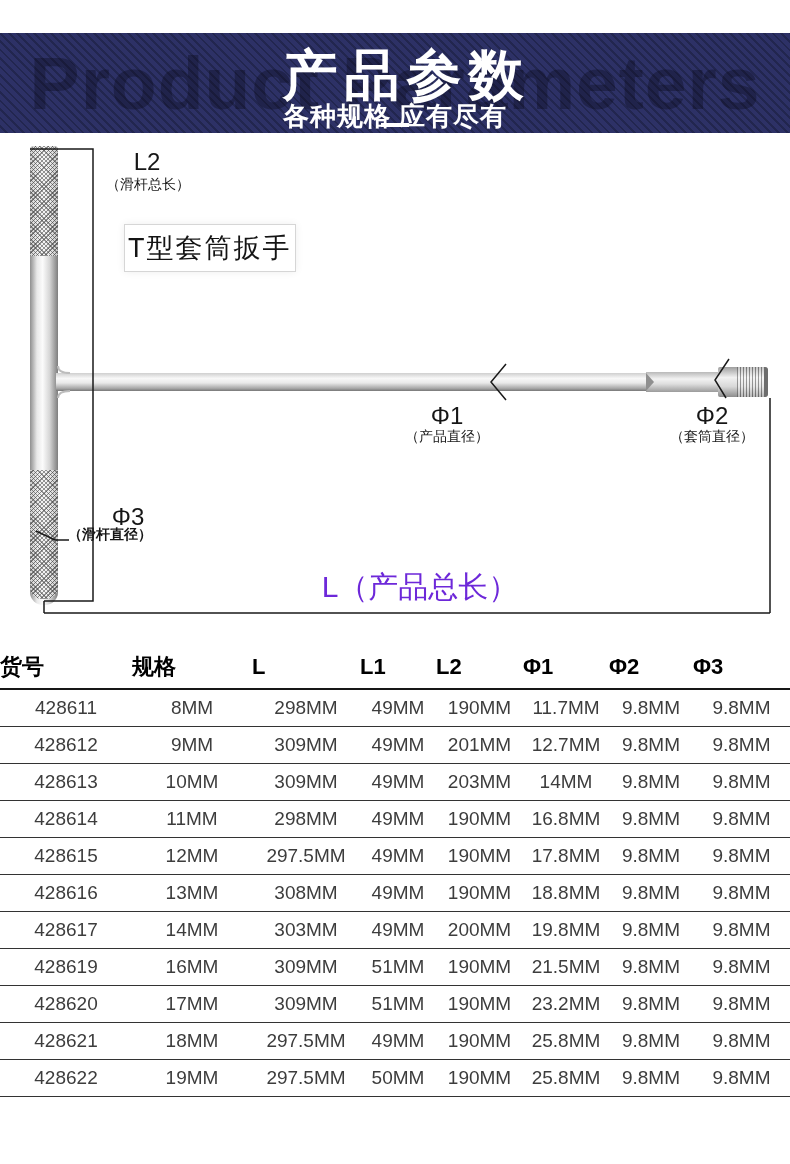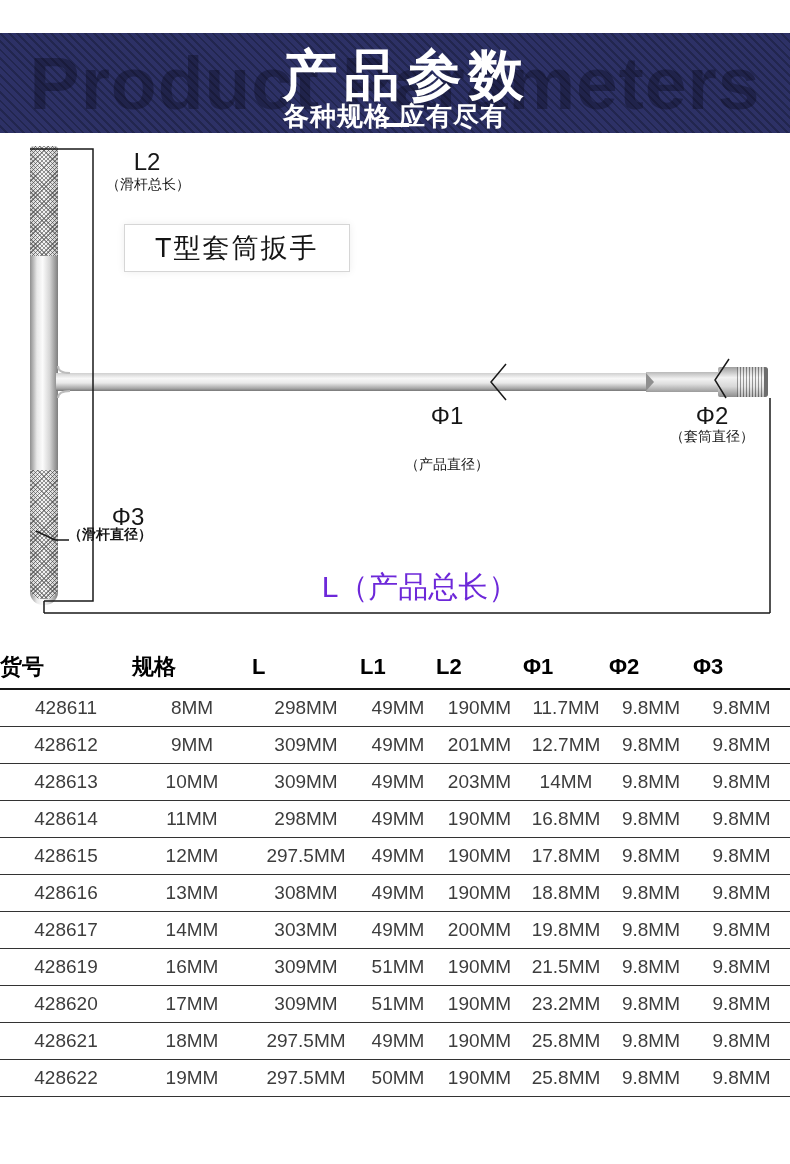--- a/index.html
+++ b/index.html
@@ -80,21 +80,21 @@
   }
   .overlay { position:absolute; left:0; top:0; width:790px; height:505px; }
 
   .lbl { position:absolute; color:#161616; text-align:center; line-height:1.15; }
   .lbl-code { font-size:24px; }
   .lbl-desc { font-size:14px; }
   .product-box {
     position:absolute; left:124px; top:84px;
     background:#ffffff; border:1px solid #d6d6d6;
     box-shadow:0 0 8px rgba(0,0,0,0.07);
-    padding:5px 30px; font-size:27px; letter-spacing:2px; color:#141414;
+    padding:5px 3px; font-size:27px; letter-spacing:2px; color:#141414;
   }
   .total-label {
     position:absolute; left:290px; top:427px; width:260px;
     text-align:center; font-size:30px; color:#6d28d9;
   }
 
   
   .spec { position:absolute; left:0; top:645px; width:790px; }
   table.spec-table { width:790px; border-collapse:collapse; table-layout:fixed; }
   .spec-table th {
@@ -146,21 +146,21 @@
 
       <path d="M36 391 L55 400 L69 400" stroke="#1a1a1a" stroke-width="1.5" fill="none"></path>
     </svg>
 
     <div class="lbl lbl-code" style="left:117px; top:8px; width:60px;">L2</div>
     <div class="lbl lbl-desc" style="left:92px; top:36px; width:112px;">（滑杆总长）</div>
 
     <div class="product-box">T型套筒扳手</div>
 
     <div class="lbl lbl-code" style="left:412px; top:262px; width:70px;">Φ1</div>
-    <div class="lbl lbl-desc" style="left:377px; top:288px; width:140px;margin-top:28px;">（产品直径）</div>
+    <div class="lbl lbl-desc" style="left:377px; top:288px; width:140px;">（产品直径）</div>
 
     <div class="lbl lbl-code" style="left:677px; top:262px; width:70px;">Φ2</div>
     <div class="lbl lbl-desc" style="left:642px; top:288px; width:140px;">（套筒直径）</div>
 
     <div class="lbl lbl-code" style="left:95px; top:363px; width:66px;">Φ3</div>
     <div class="lbl lbl-desc" style="left:68px; top:386px; width:112px; text-align:left;font-weight:bold;">（滑杆直径）</div>
 
     <div class="total-label">L（产品总长）</div>
   </section>
 

